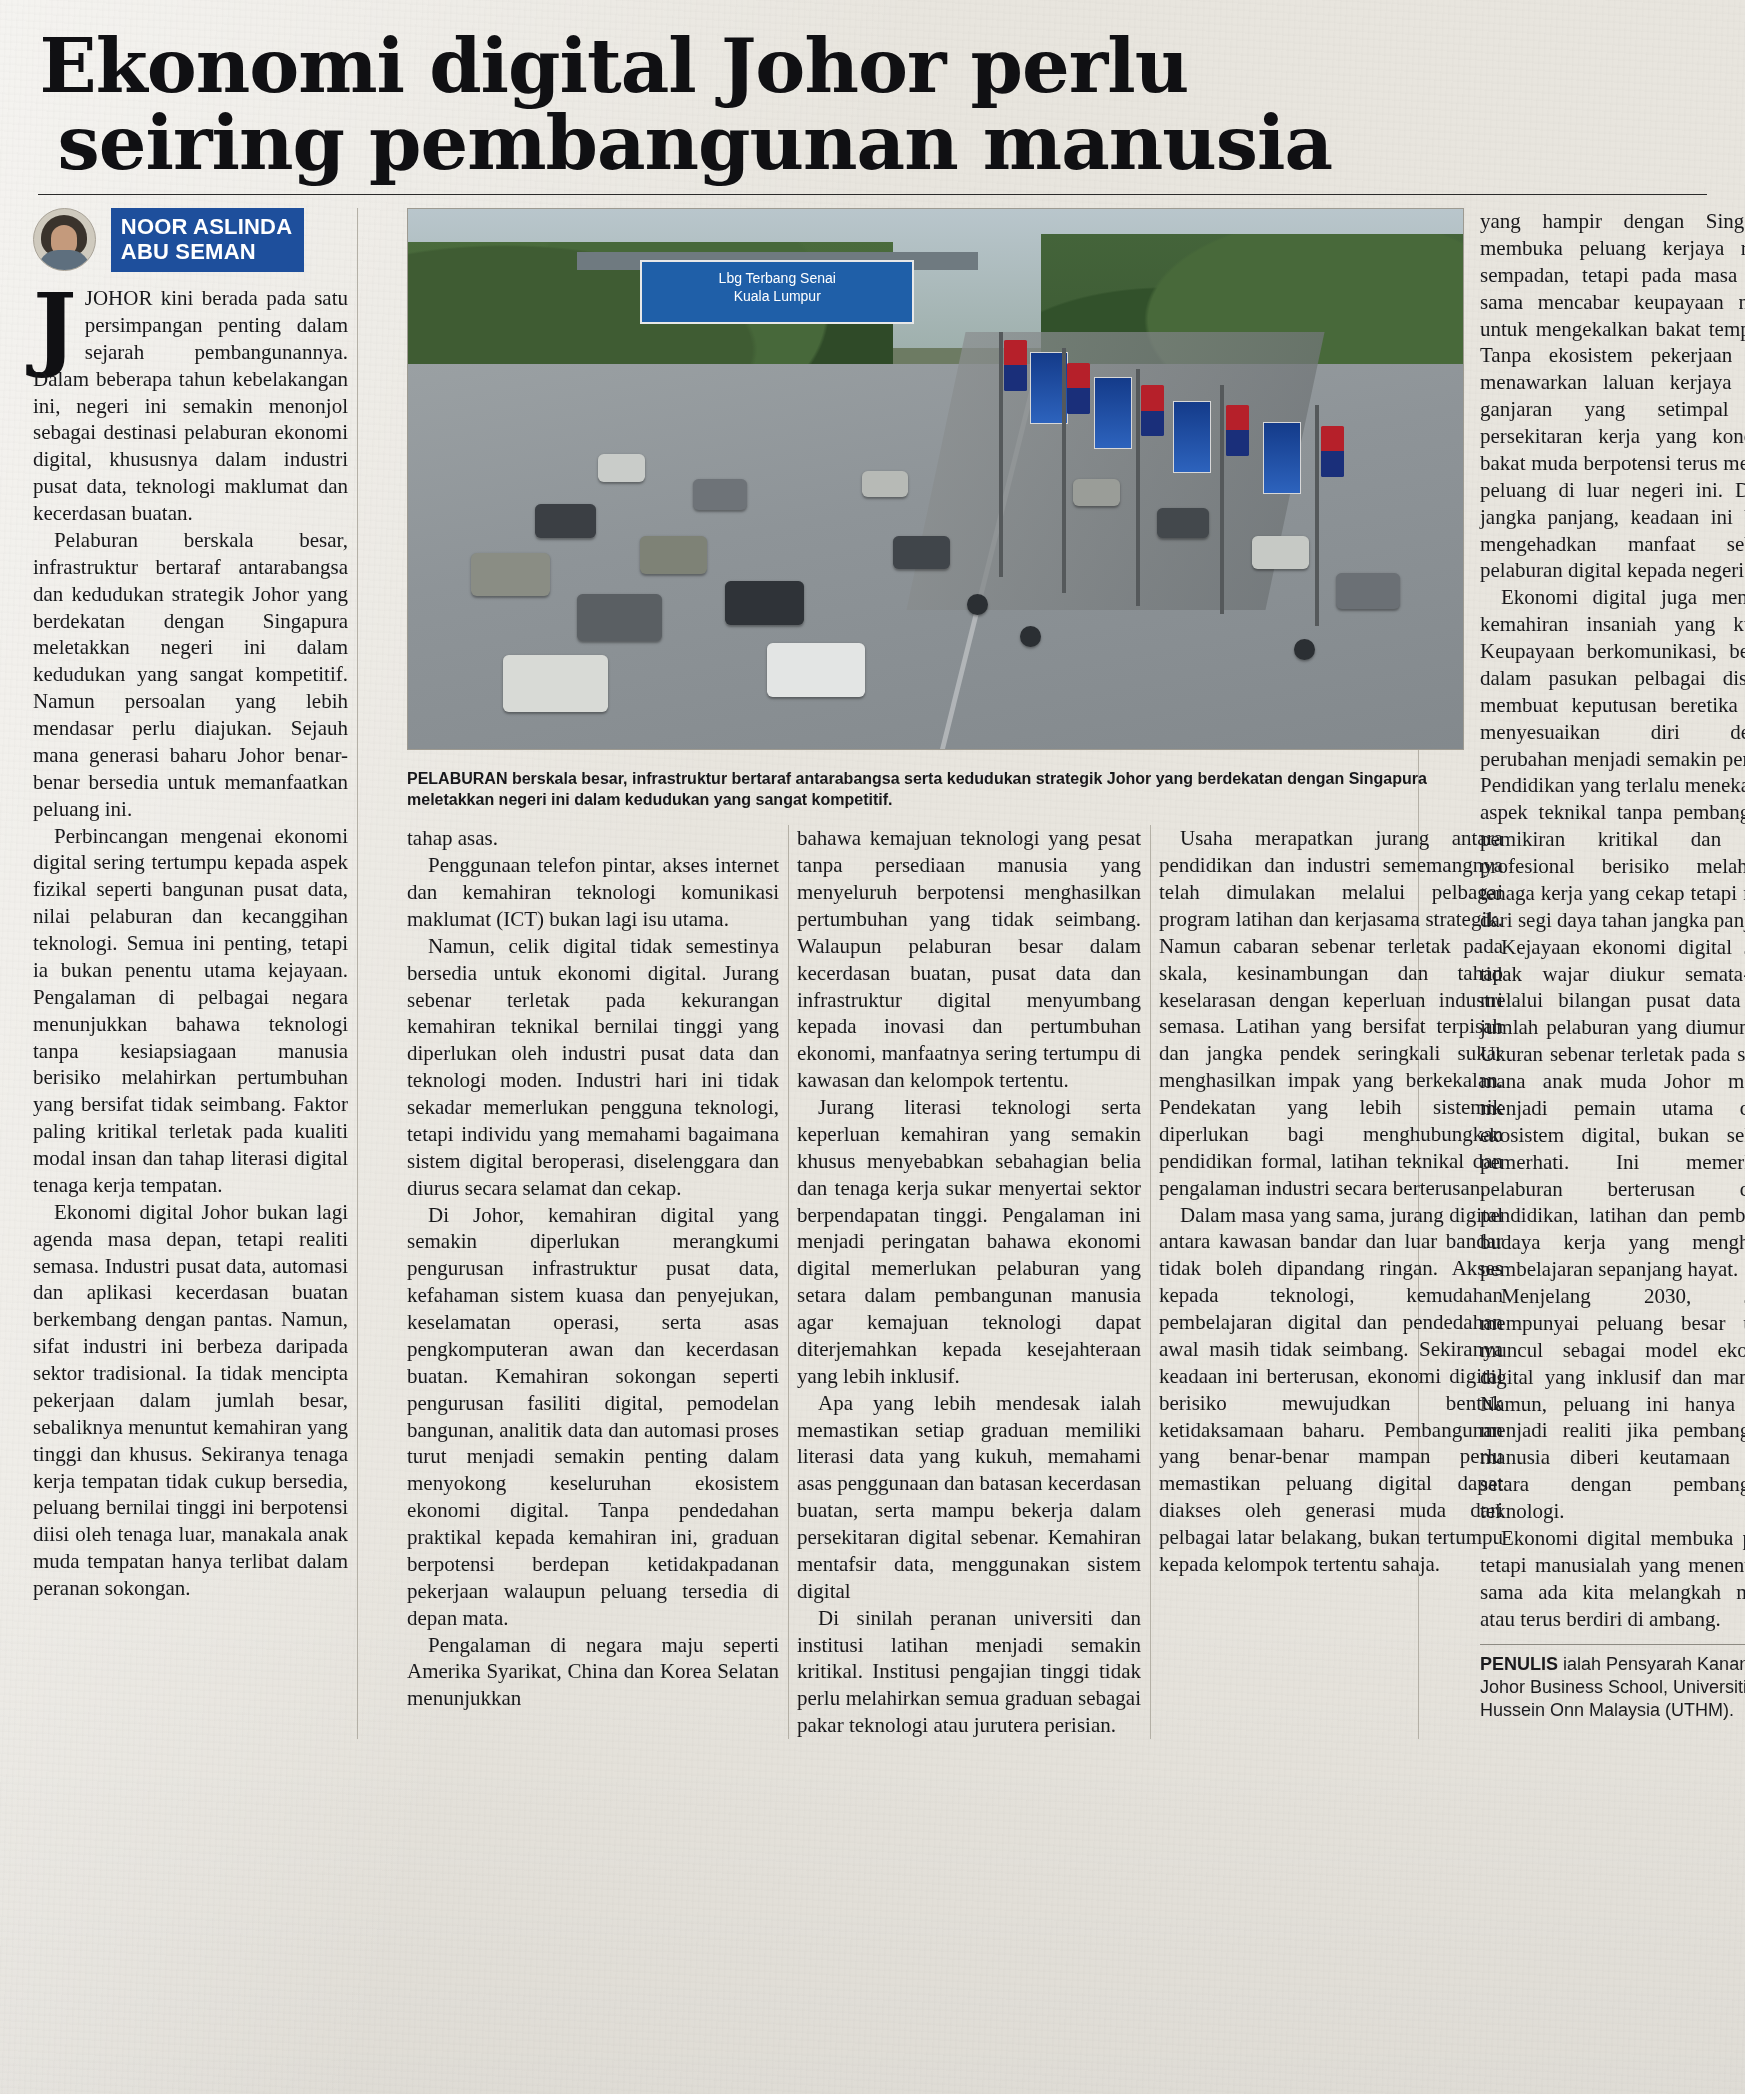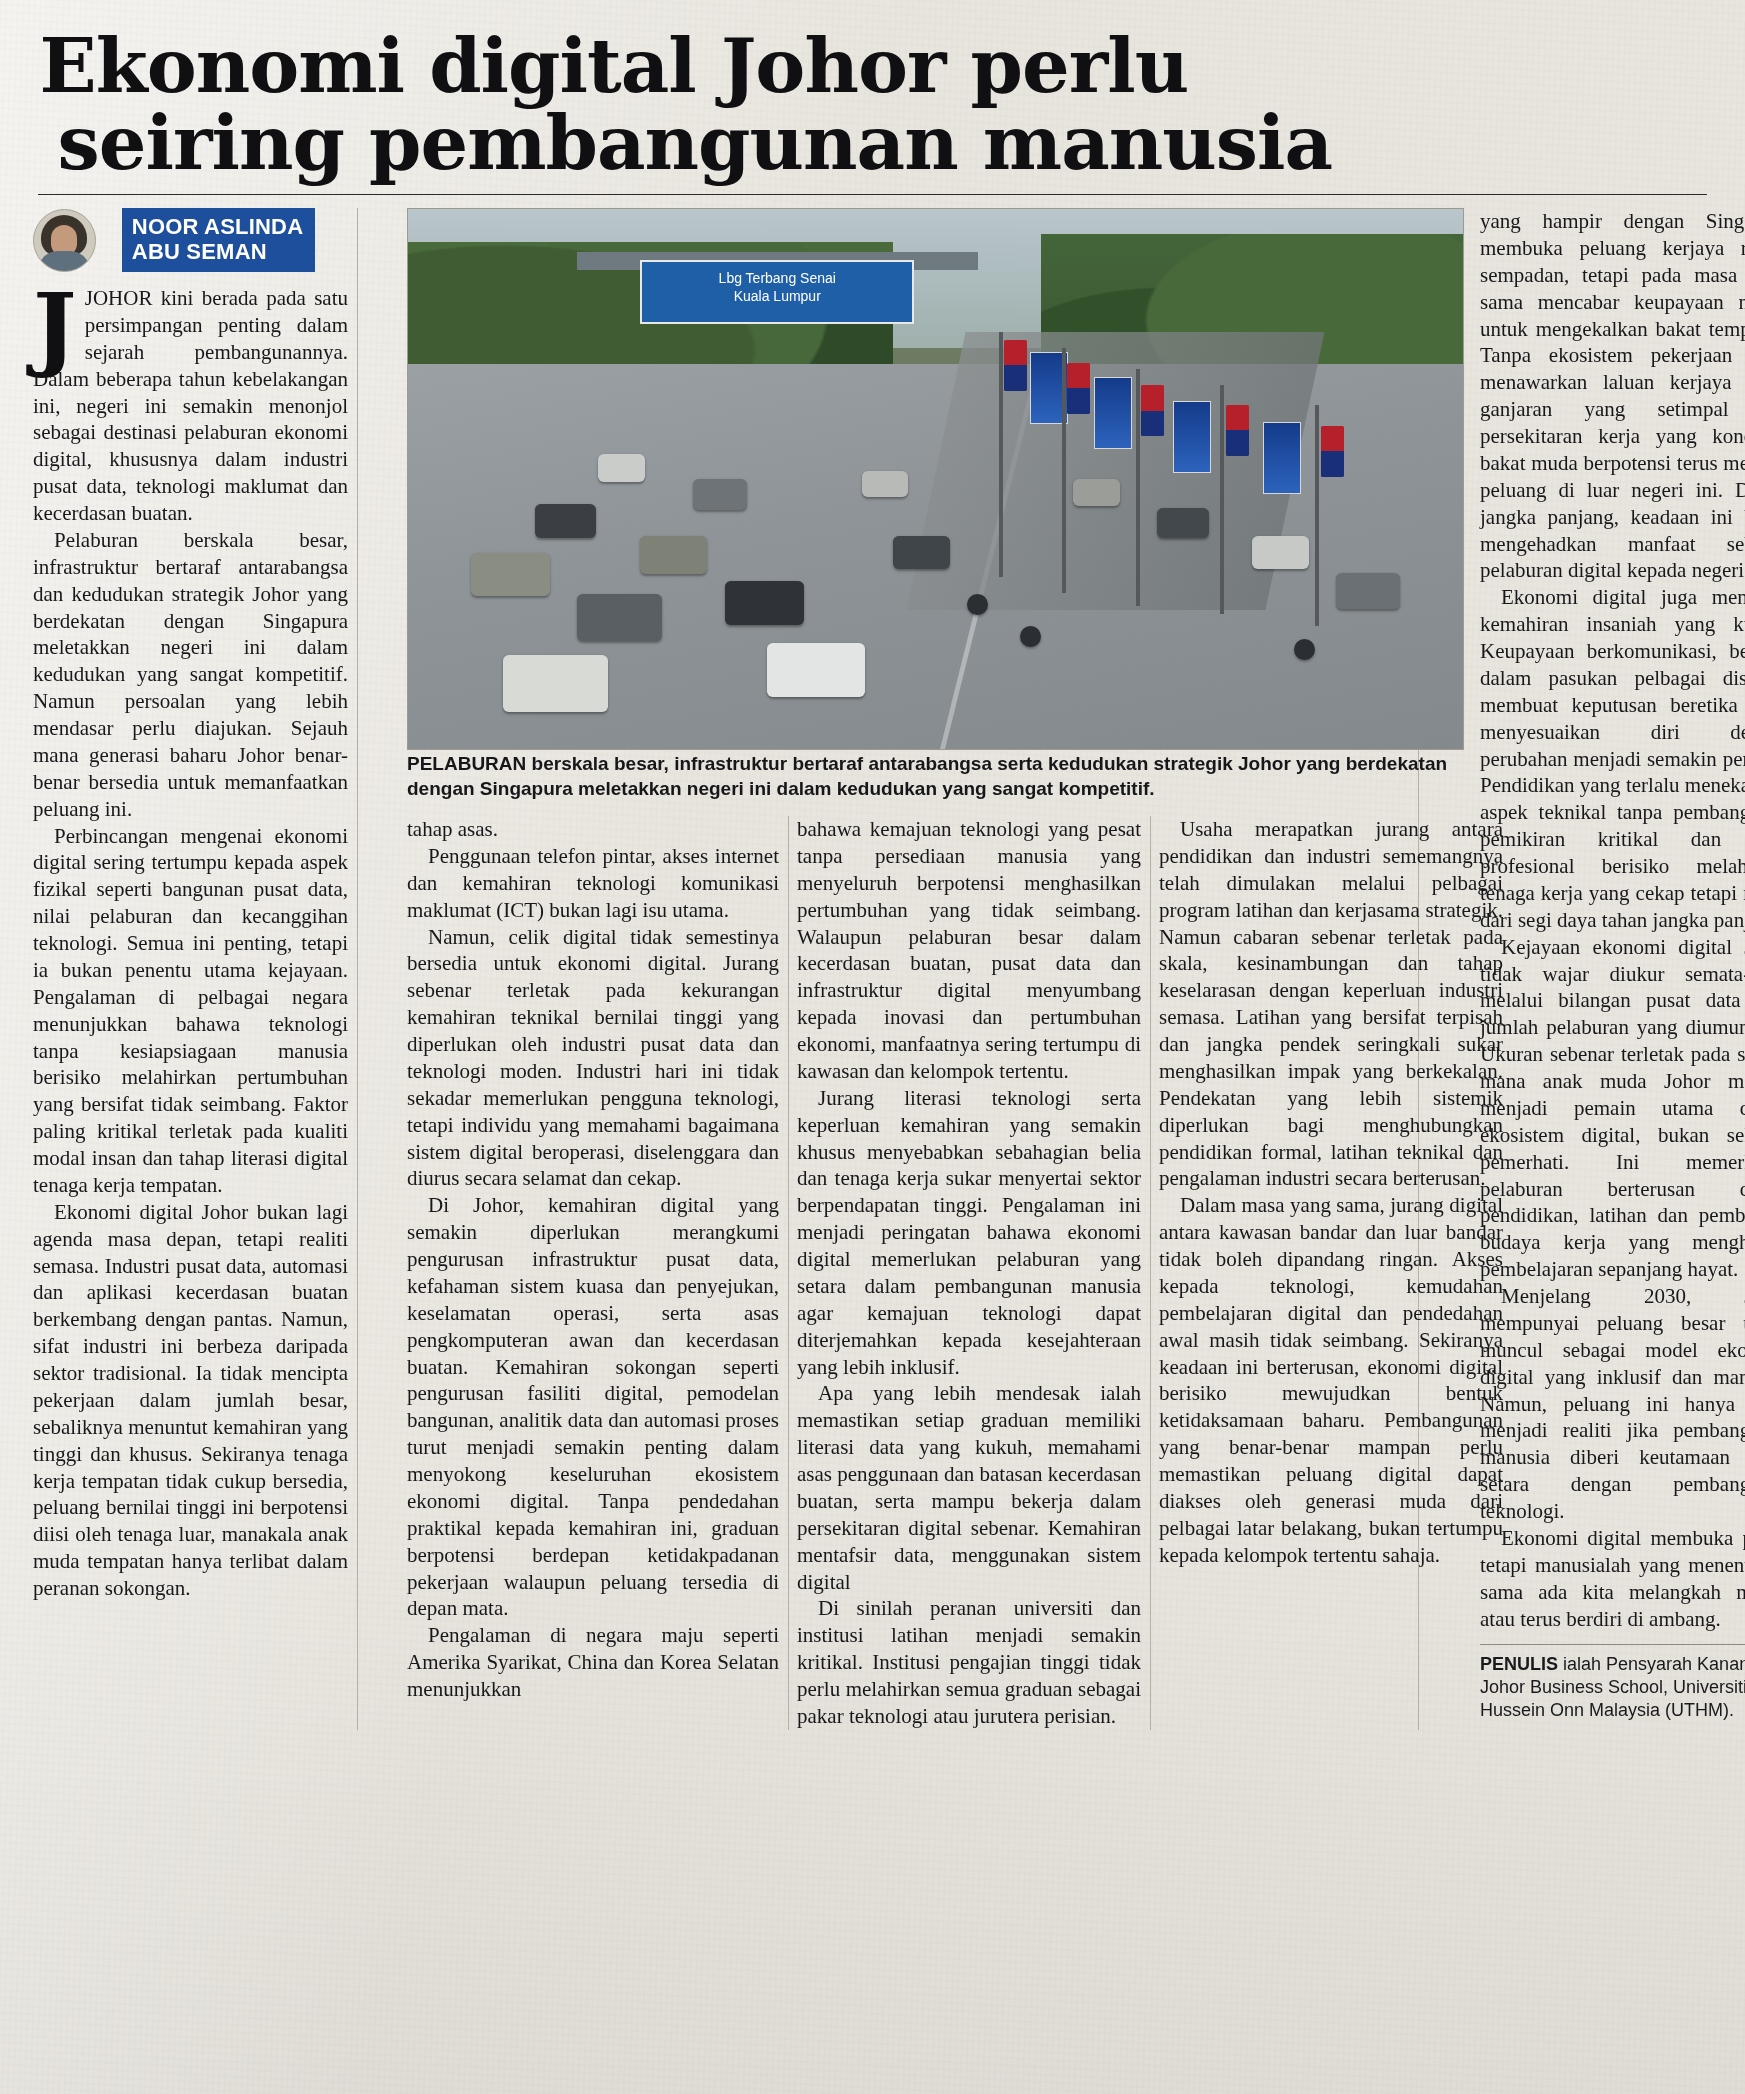--- a/index.html
+++ b/index.html
@@ -63,22 +63,21 @@
     bottom: 0;
     width: 0.8px;
     background: #b4b0a6;
   }
 
   .col { position: relative; }
 
   
   .byline {
     display: flex;
-    align-items: center;
-    gap: 26px;
+    gap: 15px;
     margin-bottom: 13px;
   }
   .byline-photo {
     width: 61px; height: 61px;
     border-radius: 50%;
     overflow: hidden;
     background: #cfcabe;
     border: 0.8px solid #a9a398;
     flex: none;
     position: relative;
@@ -206,25 +205,25 @@
     background: linear-gradient(#143b8a, #2d63bd);
     border: 0.8px solid #d8d8d8;
   }
   .car {
     position: absolute;
     border-radius: 5.7px;
     box-shadow: 0 1.6px 2.5px rgba(0,0,0,0.35);
   }
   .caption {
     font-family: "Liberation Sans", sans-serif;
-    font-size: 19px;
+    font-size: 16px;
     line-height: 1.3;
     font-weight: bold;
     color: #17171a;
-    padding-top: 2px;
+    padding-top: 19px;
   }
   .caption .lead { font-weight: bold; }
 
   .below-photo {
     display: grid;
     grid-template-columns: 1fr 1fr;
     column-gap: 18px;
     margin-top: 14.7px;
     position: relative;
   }

